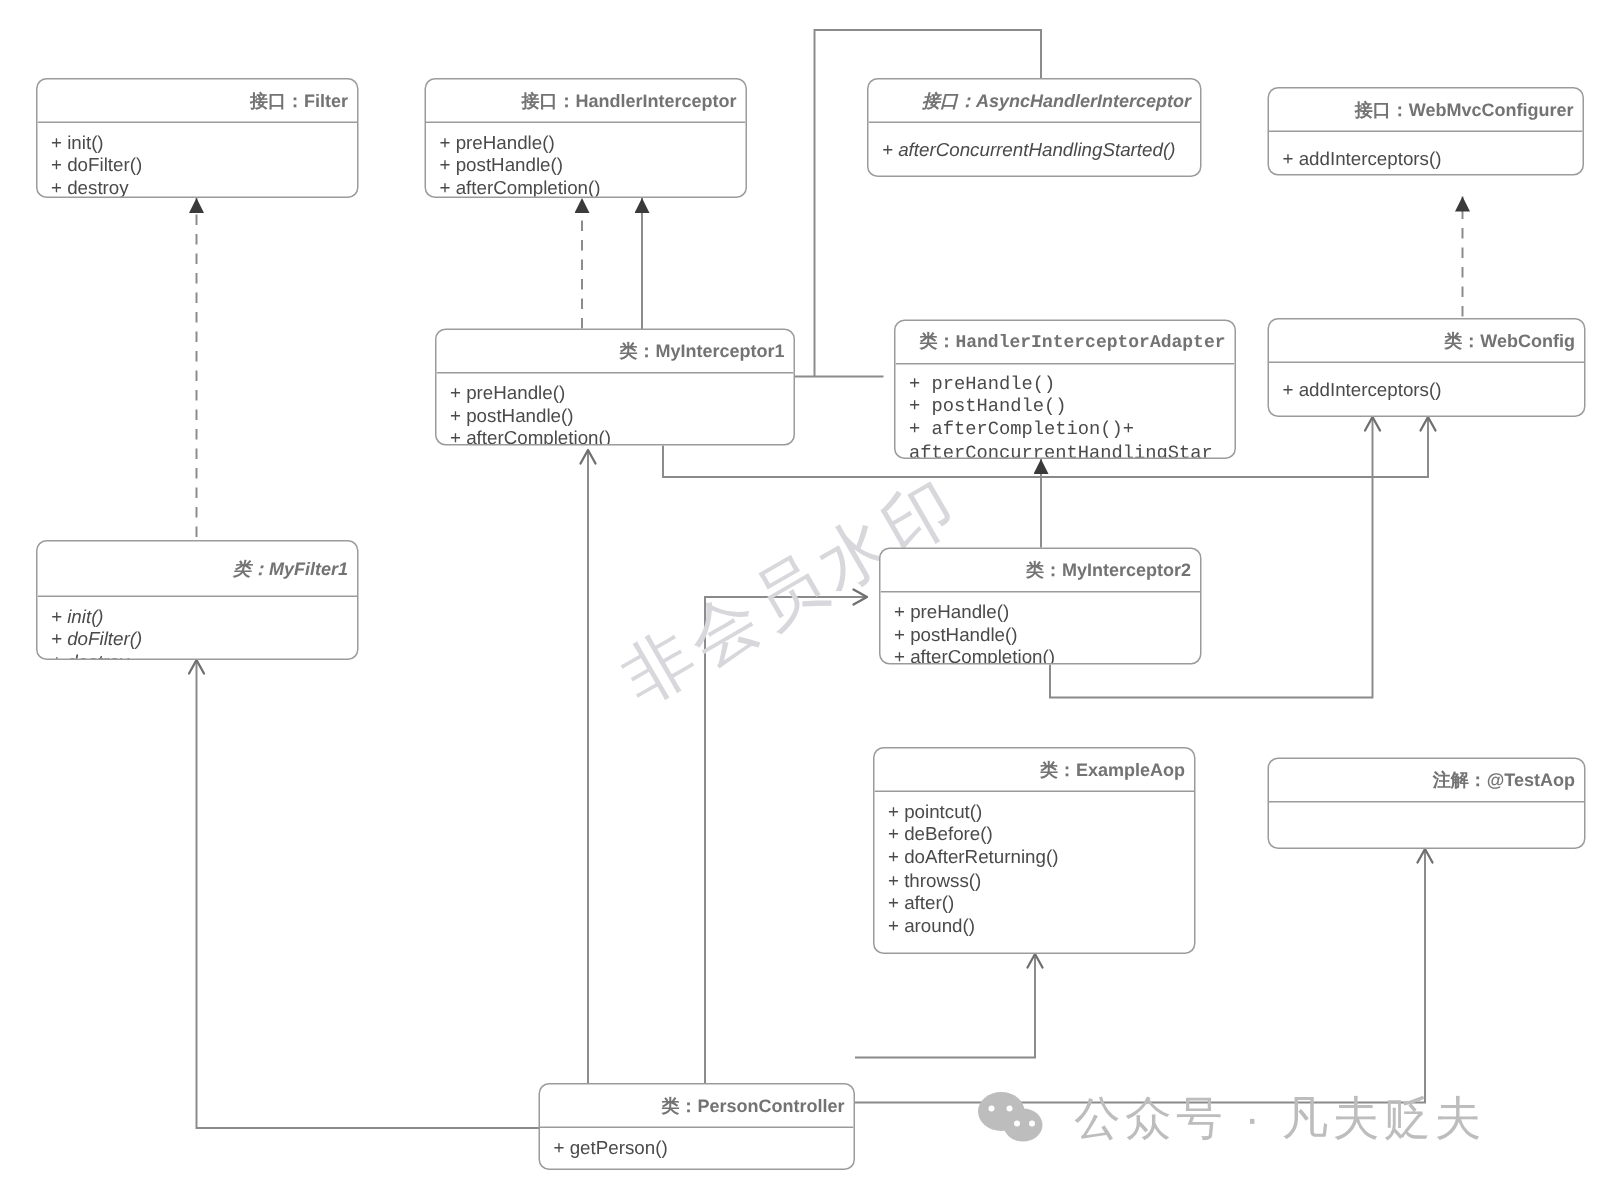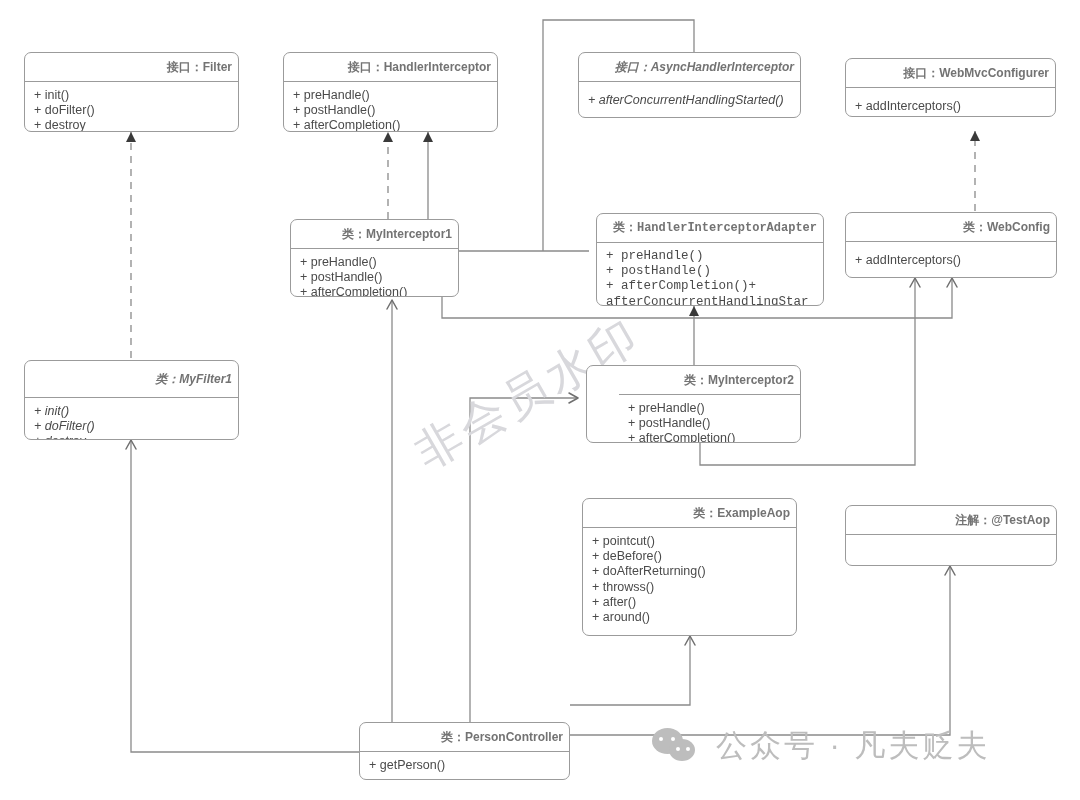--- a/index.html
+++ b/index.html
@@ -203,21 +203,21 @@
     </div>
   </div>
 
   <div class="node pad-body" style="left:845px; top:58px; width:211px; height:59px;">
     <div class="title">接口：WebMvcConfigurer</div>
     <div class="members">
       <div class="m">+ addInterceptors()</div>
     </div>
   </div>
 
-  <div class="node" style="left:290px; top:219px; width:169px; height:78px;">
+  <div class="node" style="left:290px; top:219px; width:240px; height:78px;">
     <div class="title">类：MyInterceptor1</div>
     <div class="members">
       <div class="m">+ preHandle()</div>
       <div class="m">+ postHandle()</div>
       <div class="m">+ afterCompletion()</div>
     </div>
   </div>
 
   <div class="node" style="left:596px; top:213px; width:228px; height:93px;font-family:Liberation Mono, monospace;">
     <div class="title">类：HandlerInterceptorAdapter</div>
@@ -237,21 +237,21 @@
 
   <div class="node tall-title" style="left:24px; top:360px; width:215px; height:80px;font-style:italic;">
     <div class="title">类：MyFilter1</div>
     <div class="members">
       <div class="m">+ init()</div>
       <div class="m">+ doFilter()</div>
       <div class="m">+ destroy</div>
     </div>
   </div>
 
-  <div class="node" style="left:586px; top:365px; width:215px; height:78px;padding-left:32px;">
+  <div class="node" style="left:586px; top:365px; width:215px; height:78px;">
     <div class="title">类：MyInterceptor2</div>
     <div class="members">
       <div class="m">+ preHandle()</div>
       <div class="m">+ postHandle()</div>
       <div class="m">+ afterCompletion()</div>
     </div>
   </div>
 
   <div class="node" style="left:582px; top:498px; width:215px; height:138px;">
     <div class="title">类：ExampleAop</div>

